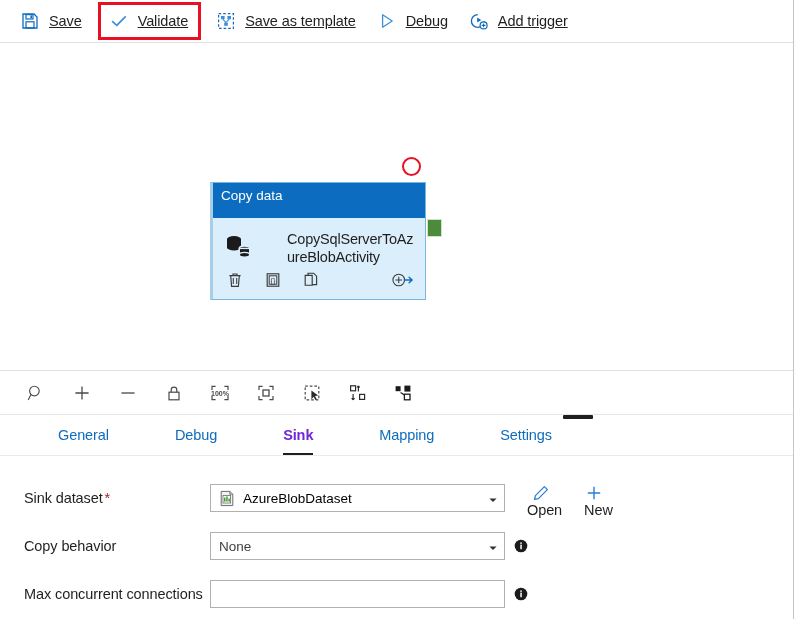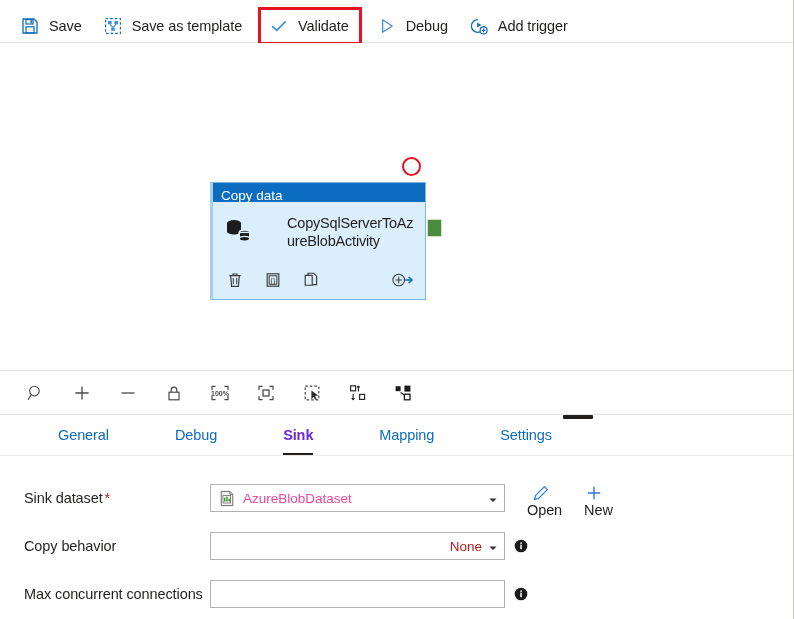--- a/index.html
+++ b/index.html
@@ -25,25 +25,26 @@
     flex-direction: column;
     background: #fff;
   }
 
   
   .toolbar {
     height: 43px;
     min-height: 43px;
     border-bottom: 1px solid #e1dfdd;
     display: flex;
-    align-items: flex-end;
+    align-items: center;
     padding-left: 14px;
     box-sizing: border-box;
     background: #ffffff;
     position: relative;
+    text-decoration: underline;
   }
   .tbtn {
     display: flex;
     align-items: center;
     height: 32px;
     padding: 0 9px 0 6px;
     margin-right: 6px;
     cursor: pointer;
     position: relative;
     box-sizing: border-box;
@@ -97,21 +98,21 @@
     width: 216px;
     height: 118px;
     background: #dbeefb;
     border: 1px solid #7ab5e0;
     border-left: 3px solid #a6cdea;
     box-sizing: border-box;
   }
   .node-header {
     background: #0b6cc0;
     color: #ffffff;
-    height: 19px;
+    height: 35px;
     line-height: 25px;
     padding-left: 8px;
     font-size: 13.5px;
     box-sizing: border-box;
   }
   .node-body {
     display: flex;
     align-items: flex-start;
     padding: 12px 6px 0 10px;
     box-sizing: border-box;
@@ -265,28 +266,27 @@
     box-sizing: border-box;
     background: #fff;
     display: flex;
     align-items: center;
     padding: 0 6px 0 8px;
     position: relative;
     cursor: pointer;
     font-size: 13.5px;
   }
   .control .val {
-    color: #ec4899;
+    color: #000000;
     flex: 1 1 auto;
     white-space: nowrap;
     overflow: hidden;
   }
   .control .val.placeholder {
-    color: #b91c1c;
-    text-align: right;
+    color: #404040;
   }
   .control .ds-icon {
     width: 16px;
     height: 17px;
     margin-right: 8px;
     flex: 0 0 auto;
   }
   .caret {
     width: 10px;
     height: 10px;
@@ -345,42 +345,42 @@
     <div class="tbtn">
       <span class="ico">
         <svg width="18" height="18" viewBox="0 0 18 18">
           <path d="M2 2h11l3 3v11H2V2z" fill="none" stroke="#0f6cbd" stroke-width="1.3"></path>
           <rect x="5" y="2.6" width="7" height="4.4" fill="none" stroke="#0f6cbd" stroke-width="1.2"></rect>
           <rect x="9.4" y="3.4" width="1.6" height="2.8" fill="#0f6cbd"></rect>
           <rect x="5" y="9.8" width="8" height="6.2" fill="none" stroke="#0f6cbd" stroke-width="1.2"></rect>
         </svg>
       </span>
       <span class="lbl">Save</span>
+    </div>
+
+    <div class="tbtn highlighted">
+      <span class="ico">
+        <svg width="18" height="18" viewBox="0 0 18 18">
+          <path d="M2.6 9.6 L6.8 13.4 L15.2 4.8" fill="none" stroke="#3f8fd8" stroke-width="1.7" stroke-linecap="round" stroke-linejoin="round"></path>
+        </svg>
+      </span>
+      <span class="lbl">Validate</span>
     </div>
 
     <div class="tbtn">
       <span class="ico">
         <svg width="18" height="18" viewBox="0 0 18 18">
           <rect x="1.6" y="1.6" width="14.8" height="14.8" fill="none" stroke="#0f6cbd" stroke-width="1.2" stroke-dasharray="2.6 2"></rect>
           <rect x="4" y="4" width="3.6" height="3.2" fill="#3f8fd8"></rect>
           <rect x="10.4" y="4" width="3.6" height="3.2" fill="#3f8fd8"></rect>
           <rect x="7.2" y="10.6" width="3.6" height="3.2" fill="#3f8fd8"></rect>
           <path d="M5.8 7.2 L9 10.6 M12.2 7.2 L9 10.6" stroke="#3f8fd8" stroke-width="1.1" fill="none"></path>
         </svg>
       </span>
       <span class="lbl">Save as template</span>
-    </div>
-
-    <div class="tbtn highlighted">
-      <span class="ico">
-        <svg width="18" height="18" viewBox="0 0 18 18">
-          <path d="M2.6 9.6 L6.8 13.4 L15.2 4.8" fill="none" stroke="#3f8fd8" stroke-width="1.7" stroke-linecap="round" stroke-linejoin="round"></path>
-        </svg>
-      </span>
-      <span class="lbl">Validate</span>
     </div>
 
     <div class="tbtn">
       <span class="ico">
         <svg width="18" height="18" viewBox="0 0 18 18">
           <path d="M4.6 2.8 L14.2 9 L4.6 15.2 Z" fill="none" stroke="#3f8fd8" stroke-width="1.3" stroke-linejoin="round"></path>
         </svg>
       </span>
       <span class="lbl">Debug</span>
     </div>

